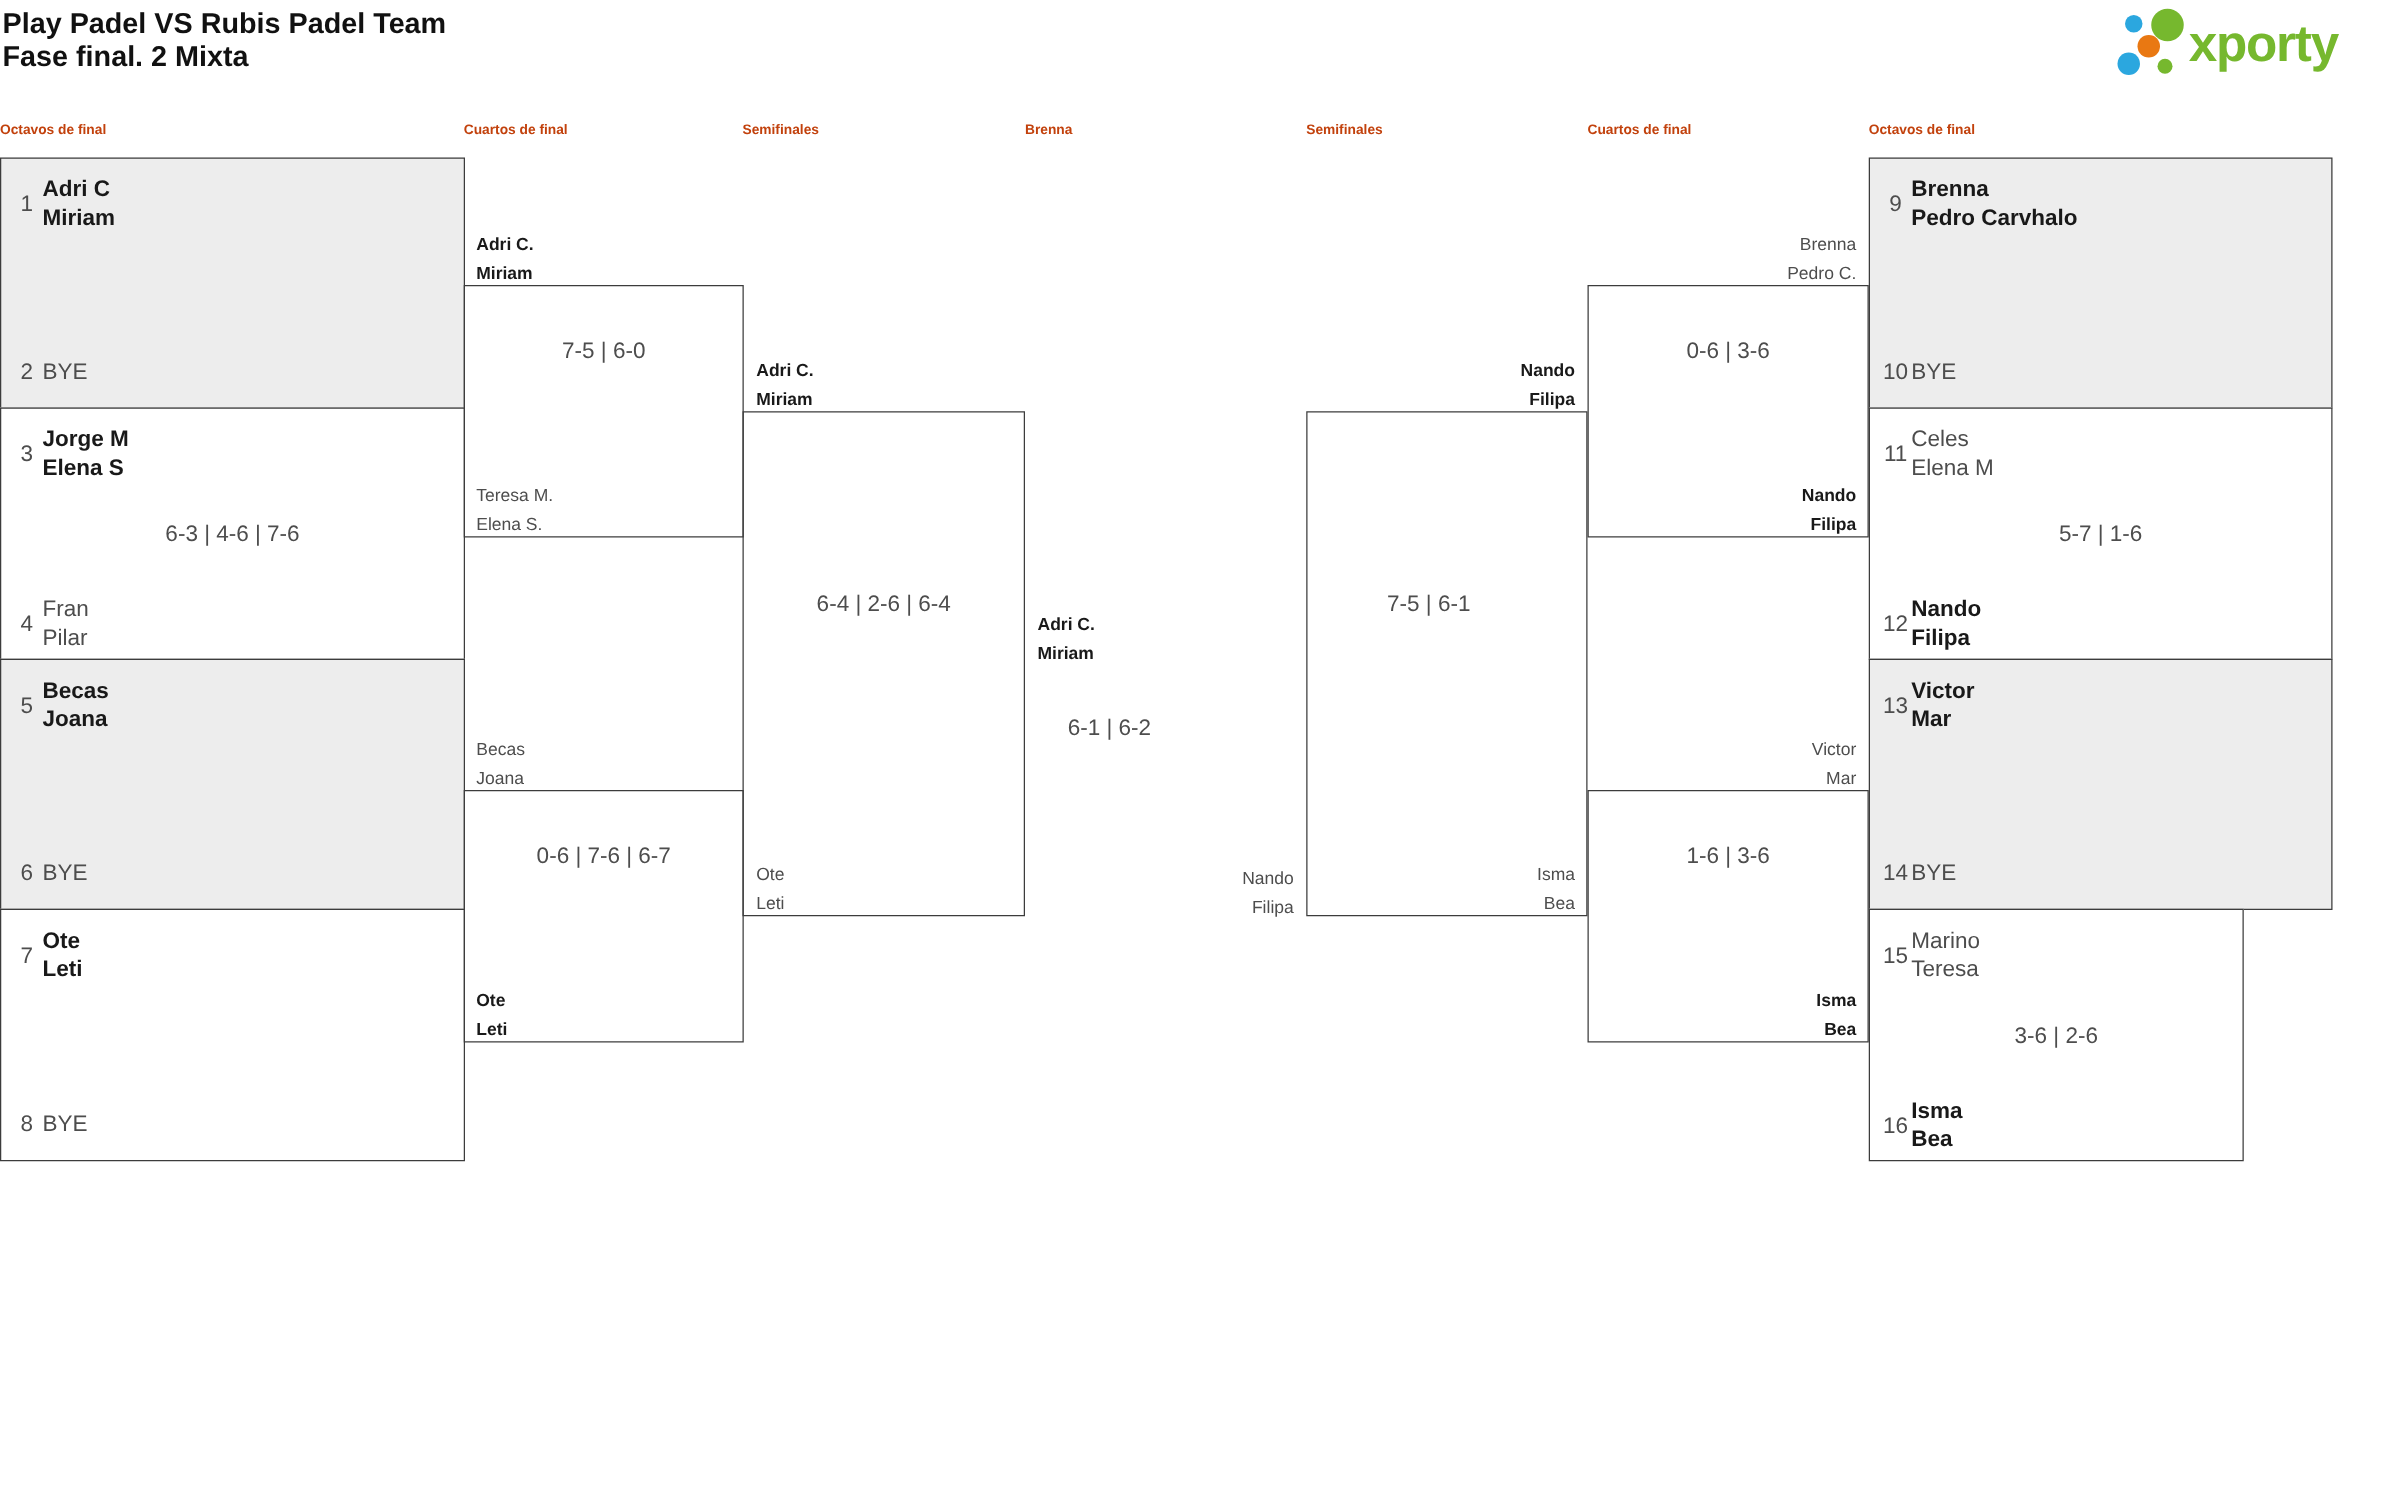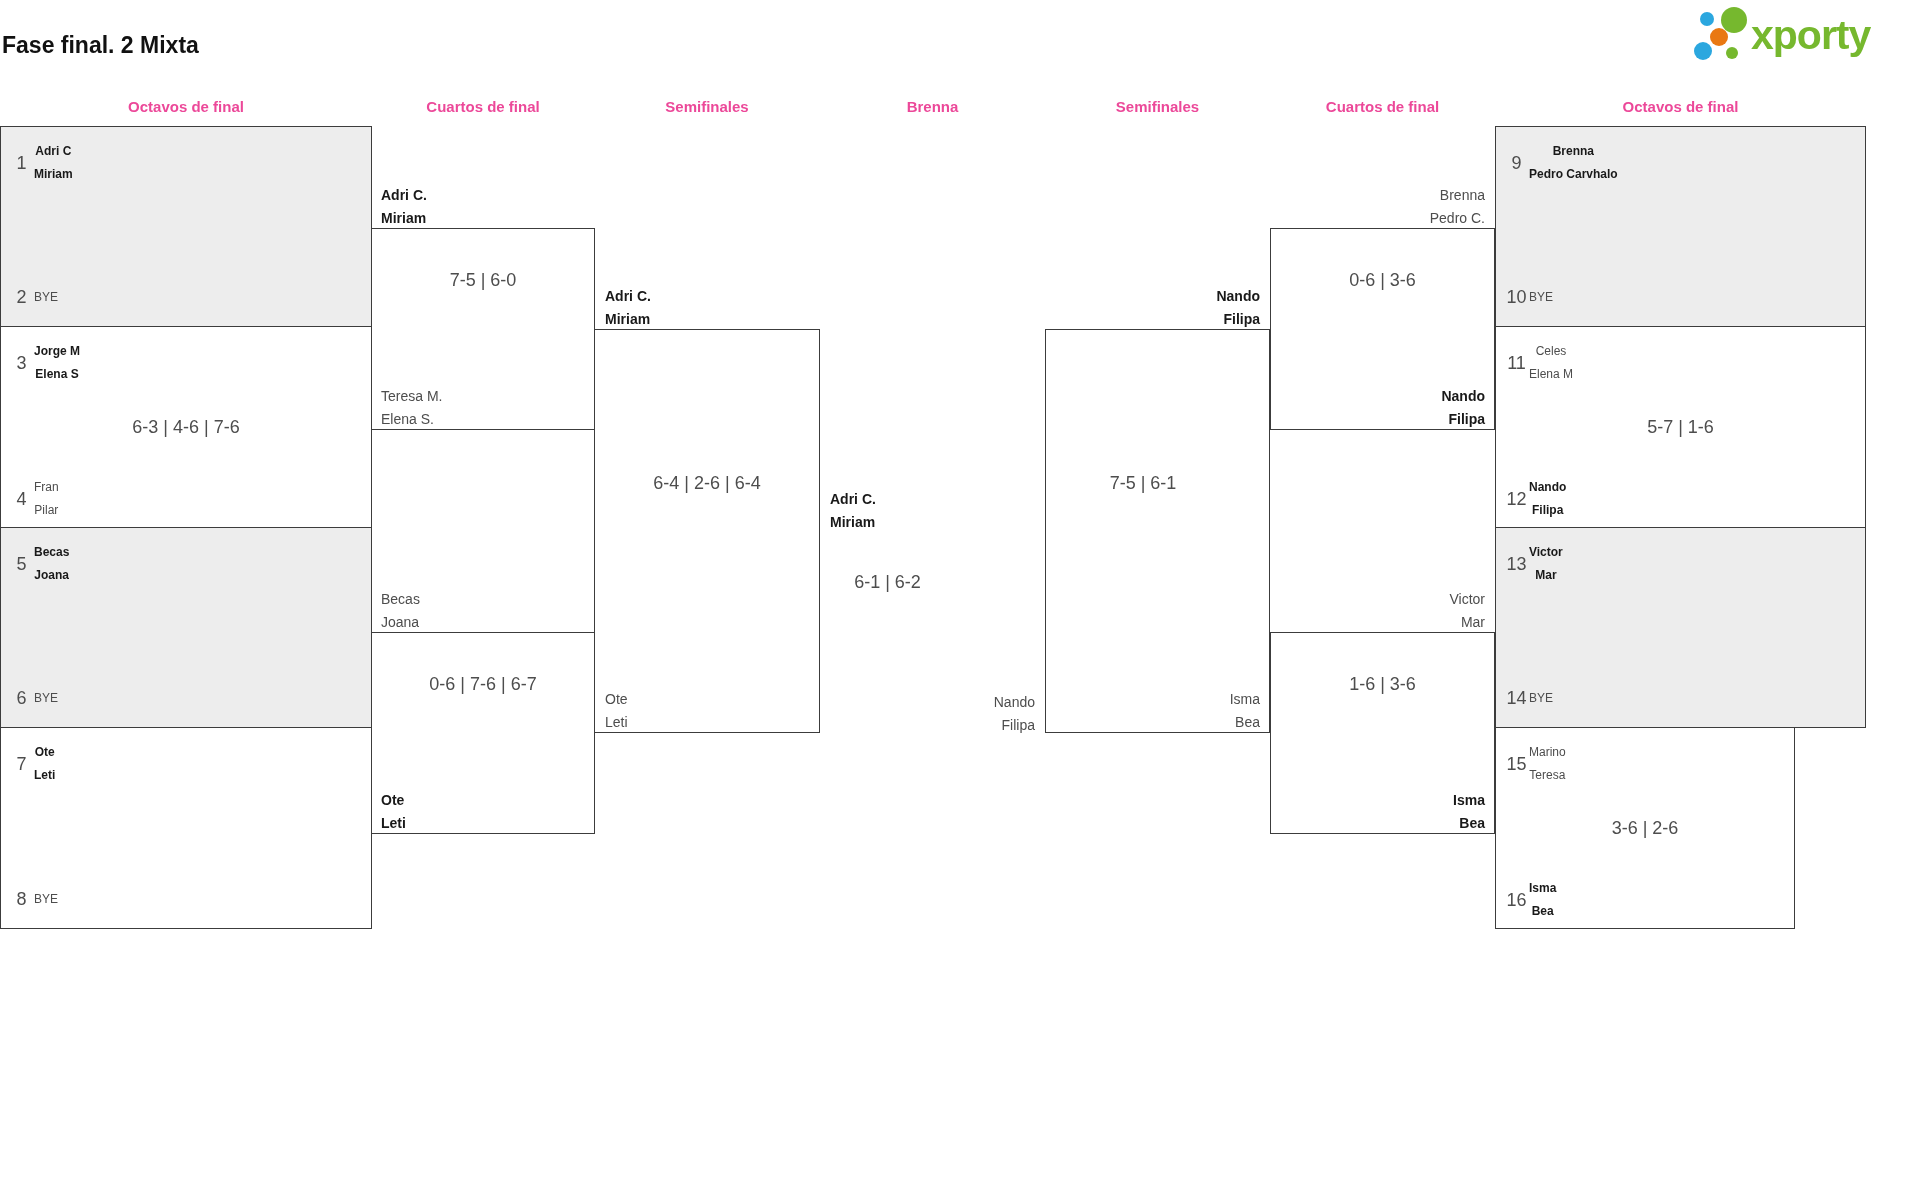--- a/index.html
+++ b/index.html
@@ -5,46 +5,47 @@
   * { margin:0; padding:0; box-sizing:border-box; }
   html,body { background:#ffffff; }
   body { font-family:"Liberation Sans", sans-serif; }
   #stage {
     position:relative; width:1920px; height:1199px; background:#fff;
     overflow:hidden; color:#191919;
   }
   
   .title-line { position:absolute; left:2px; font-size:23px; line-height:27px;
     font-weight:bold; color:#111; letter-spacing:0; }
-  .round-hdr { position:absolute; top:98px; height:18px; font-size:15px;
-    font-weight:bold; color:#ec4899; text-align:center; }
+  .round-hdr { position:absolute; top:98px; height:18px; font-size:11px;
+    font-weight:bold; color:#c2410c; }
   
   .dot { position:absolute; border-radius:50%; }
   .logo-word { position:absolute; left:1751px; top:13px; font-size:41px;
     line-height:45px; font-weight:bold; letter-spacing:-1px; }
   
   .box { position:absolute; border:1px solid #3c3c3c; background:#fff; }
   .box.gray { background:#ededed; }
   .rect { position:absolute; border:1px solid #3c3c3c; background:transparent; }
   
   .slot { position:absolute; left:8px; display:flex; align-items:center; }
   .seed { width:25px; flex:none; text-align:center; font-size:18px; color:#4d4d4d; }
-  .names { font-size:12px; color:#4d4d4d;text-align:center; }
+  .names { font-size:18px; color:#4d4d4d; }
   .nline { height:23px; line-height:23px; white-space:nowrap; }
   .bold .nline, .bold { font-weight:bold; color:#191919; }
   .score { position:absolute; height:23px; line-height:23px; font-size:18px;
     color:#4d4d4d; text-align:center; white-space:nowrap; }
   .lbl { position:absolute; font-size:14px; color:#4d4d4d;margin-top:28px; }
   .lbl.r { text-align:right; }
 </style>
 </head>
 <body>
 
 <div id="stage">
 
+  <div class="title-line" style="top:5px">Play Padel VS Rubis Padel Team</div>
   <div class="title-line" style="top:32px">Fase final. 2 Mixta</div>
 
   <div>
     <span class="dot" style="left:1700px;top:12px;width:14px;height:14px;background:#2ba7df"></span>
     <span class="dot" style="left:1721px;top:7px;width:26px;height:26px;background:#76b82e"></span>
     <span class="dot" style="left:1710px;top:28px;width:18px;height:18px;background:#e97812"></span>
     <span class="dot" style="left:1694px;top:42px;width:18px;height:18px;background:#2ba7df"></span>
     <span class="dot" style="left:1726px;top:47px;width:12px;height:12px;background:#76b82e"></span>
     <span class="logo-word" style="color:#76b82e">xporty</span>
   </div>

